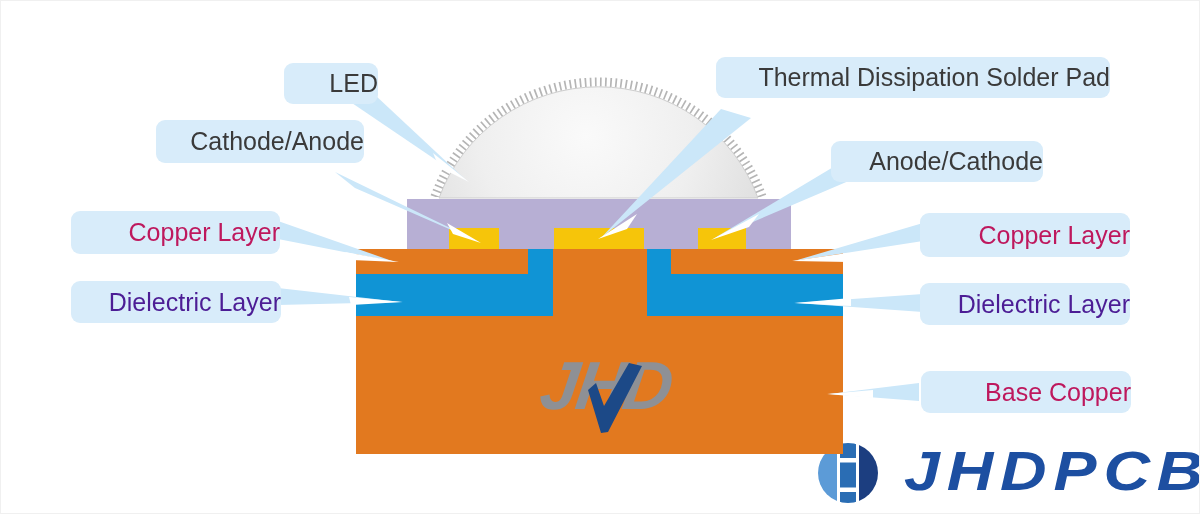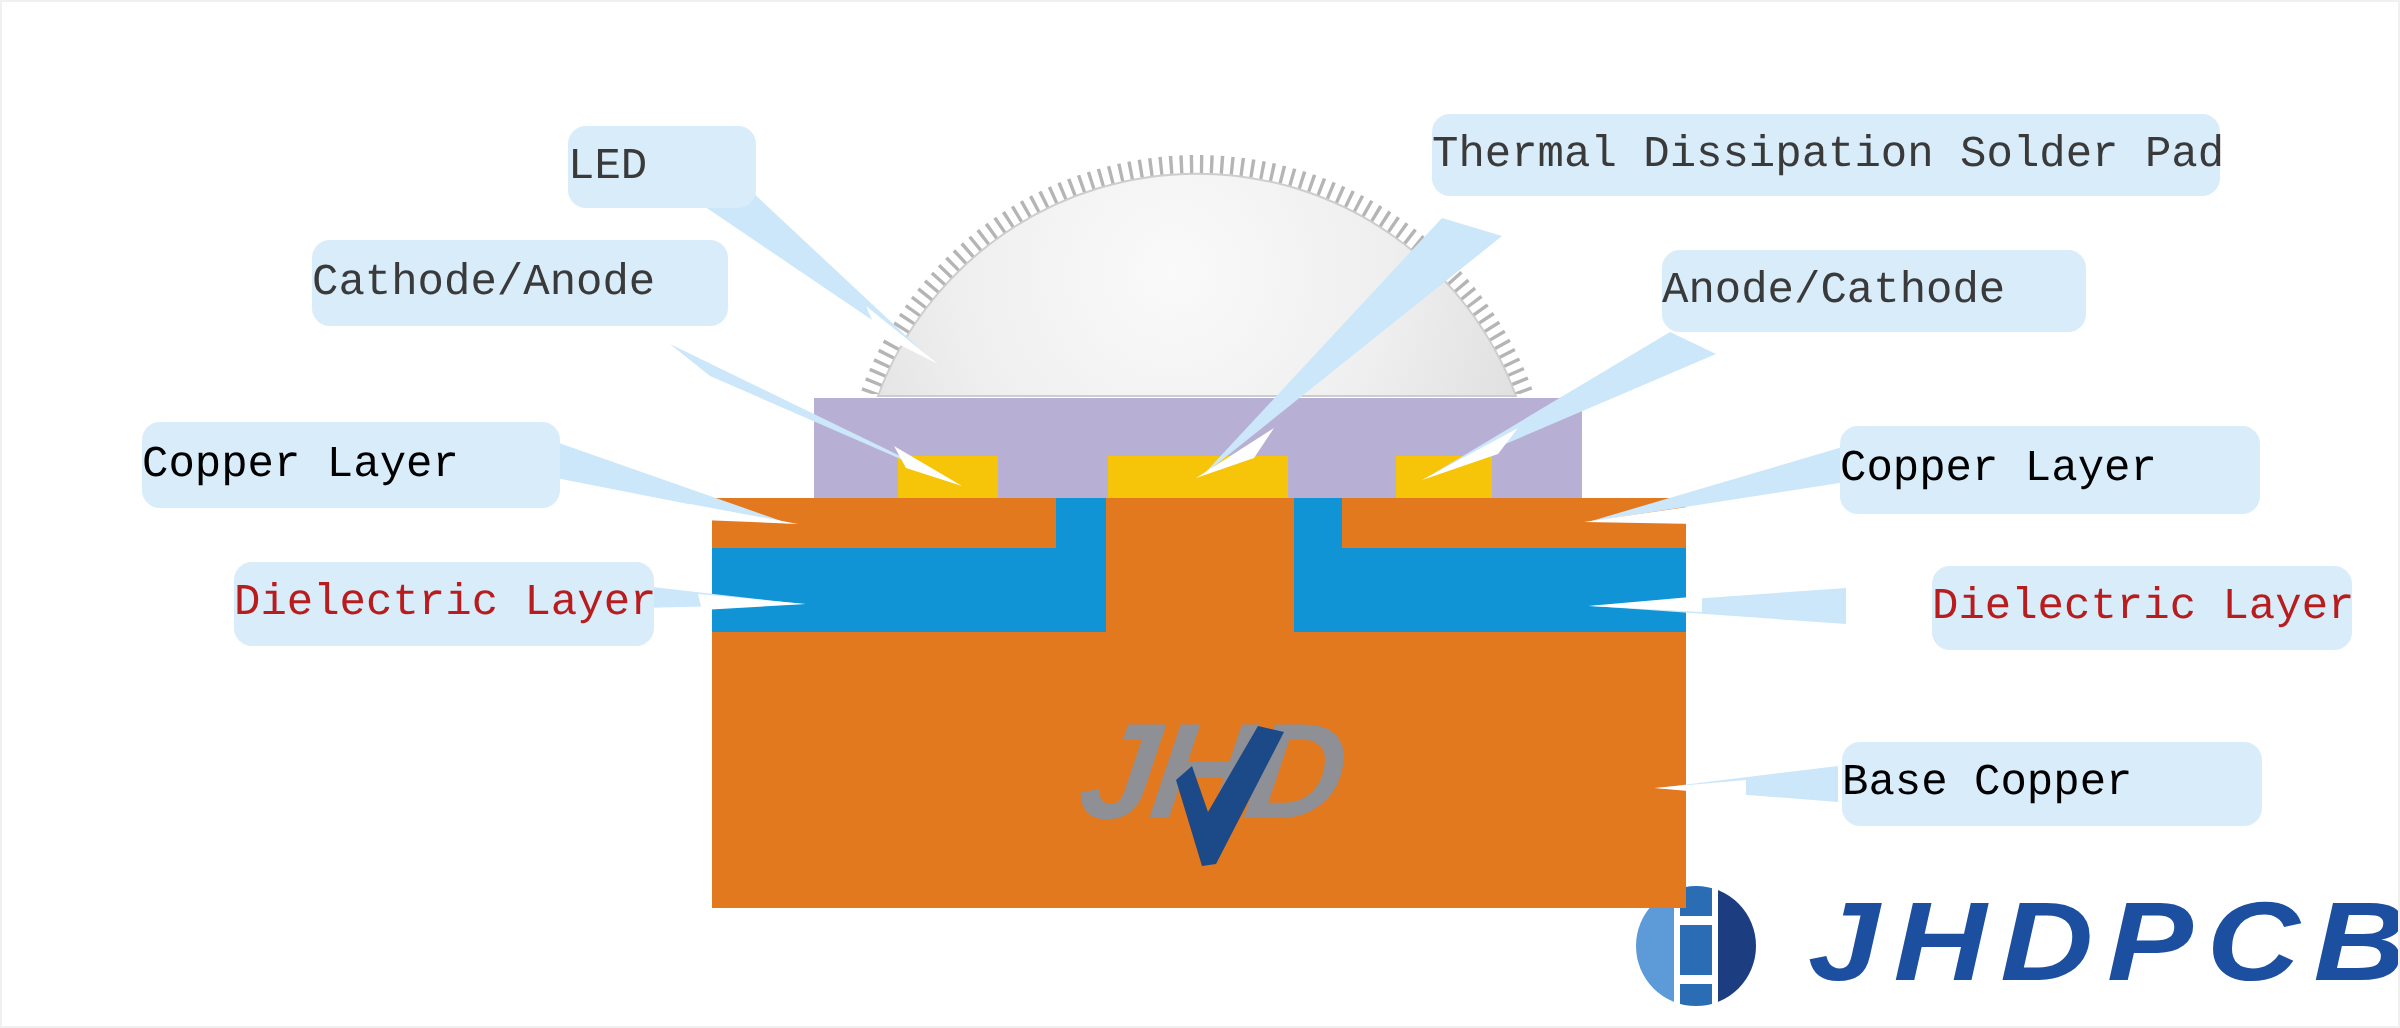--- a/index.html
+++ b/index.html
@@ -6,25 +6,25 @@
   .canvas{
     position:relative;width:1200px;height:514px;background:#ffffff;
     border:1px solid #f0f0f0;box-sizing:border-box;overflow:hidden;
     font-family:"Liberation Sans", sans-serif;
   }
   svg.diagram{position:absolute;left:0;top:0;z-index:2;}
   .wedge{fill:#cbe7f9;}
   .sliver{fill:#ffffff;}
   .callout{
     position:absolute;z-index:3;background:#d8ecfa;border-radius:9px;
-    font-size:22px;text-align:left;white-space:nowrap;font-family:Liberation Mono, monospace;
+    font-size:25px;text-align:right;white-space:nowrap;
   }
   .t-dark{color:#3a3a3a;}
-  .t-orange{color:#000000;}
-  .t-blue{color:#b91c1c;margin-left:46px;}
+  .t-orange{color:#be185d;}
+  .t-blue{color:#4c1d95;}
   .logo-icon{position:absolute;left:816px;top:441px;z-index:1;}
   .logo-word{
     position:absolute;left:903px;top:441px;z-index:1;height:58px;line-height:58px;
     font-size:56px;font-weight:bold;font-style:italic;color:#1d4fa1;
     letter-spacing:6px;transform:scaleX(1.15);transform-origin:left center;
   }
 </style>
 </head>
 <body>
 
@@ -105,21 +105,21 @@
       <polygon class="sliver" points="872,389 826,393 872,397"></polygon>
     </g>
   </svg>
 
   <div class="callout t-dark" style="left:283px;top:62px;width:94px;height:41px;line-height:41px;">LED</div>
 
   <div class="callout t-dark" style="left:715px;top:56px;width:394px;height:41px;line-height:41px;">Thermal Dissipation Solder Pad</div>
 
   <div class="callout t-dark" style="left:155px;top:119px;width:208px;height:43px;line-height:43px;">Cathode/Anode</div>
 
-  <div class="callout t-dark" style="left:830px;top:124px;width:212px;height:41px;line-height:41px;">Anode/Cathode</div>
+  <div class="callout t-dark" style="left:830px;top:140px;width:212px;height:41px;line-height:41px;">Anode/Cathode</div>
 
   <div class="callout t-orange" style="left:70px;top:210px;width:209px;height:43px;line-height:43px;">Copper Layer</div>
 
   <div class="callout t-orange" style="left:919px;top:212px;width:210px;height:44px;line-height:44px;">Copper Layer</div>
 
   <div class="callout t-blue" style="left:70px;top:280px;width:210px;height:42px;line-height:42px;">Dielectric Layer</div>
 
   <div class="callout t-blue" style="left:919px;top:282px;width:210px;height:42px;line-height:42px;">Dielectric Layer</div>
 
   <div class="callout t-orange" style="left:920px;top:370px;width:210px;height:42px;line-height:42px;">Base Copper</div>

